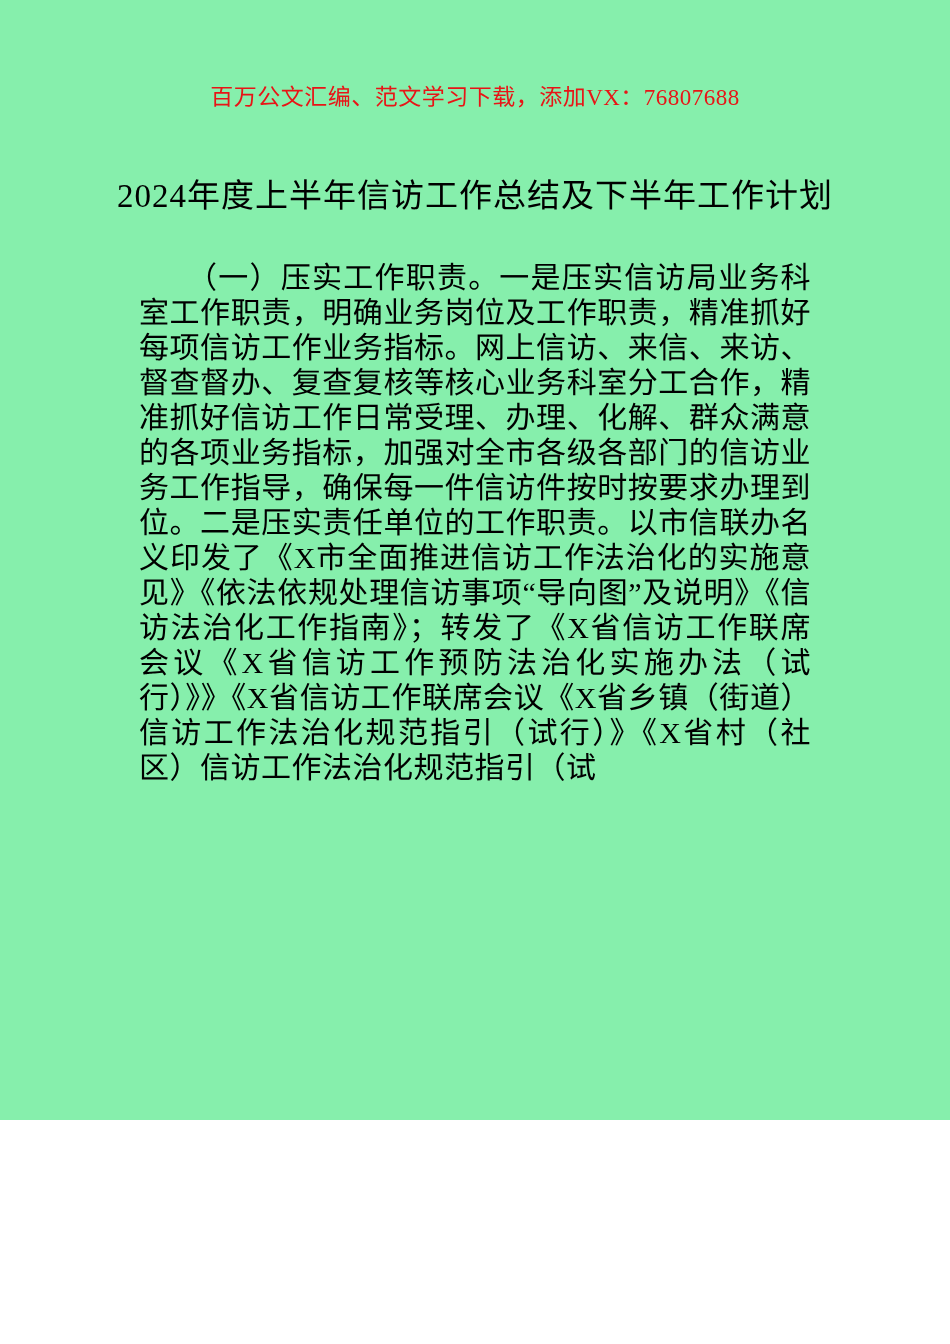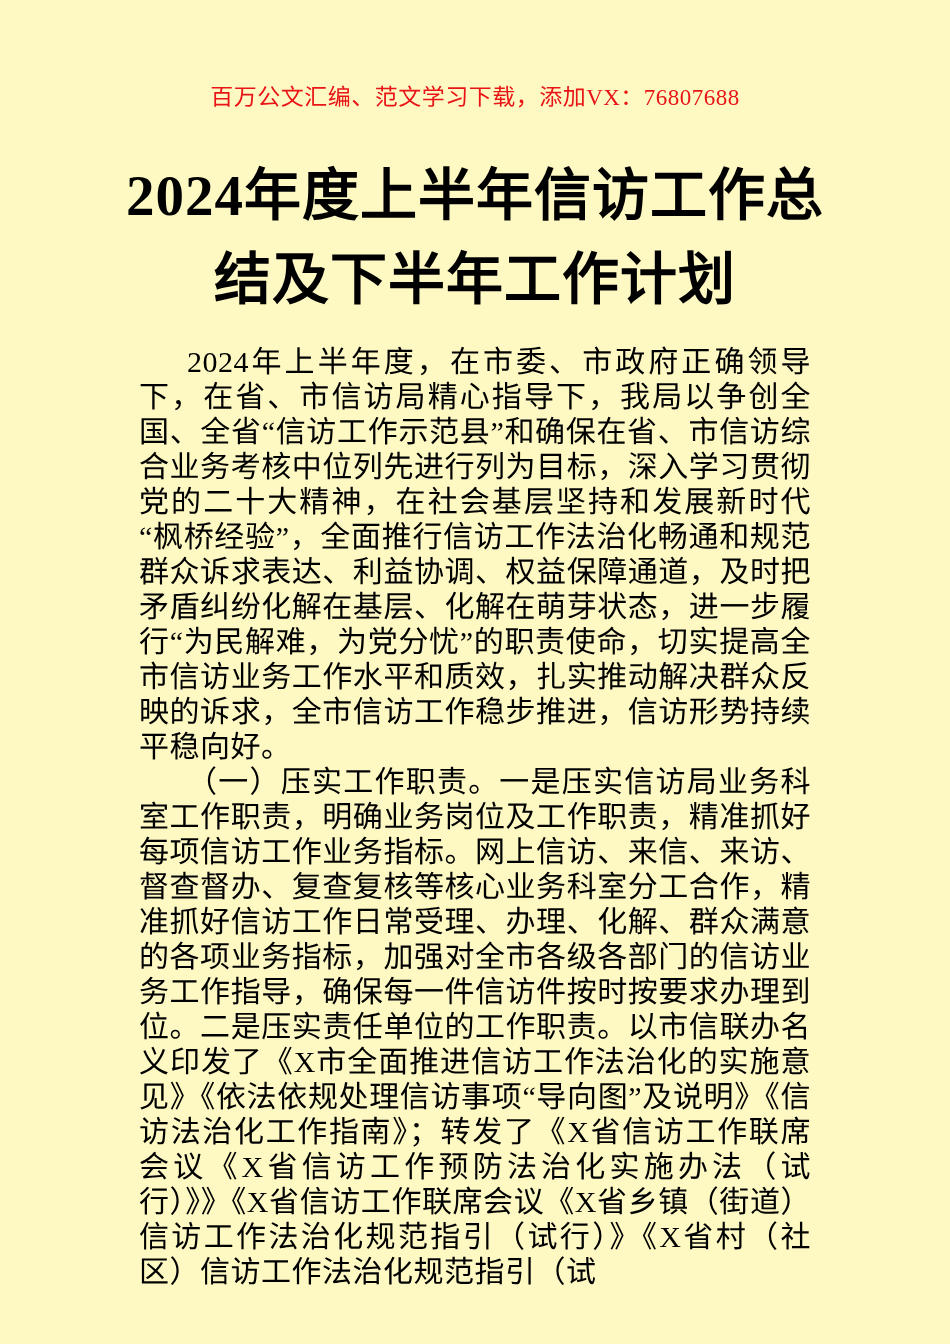--- a/index.html
+++ b/index.html
@@ -9,39 +9,39 @@
   body {
     width: 950px;
     height: 1344px;
     background: #ffffff;
     color: #000000;
     font-family: "Liberation Serif", "DejaVu Serif", serif;
     overflow: hidden;
   }
   .page {
     width: 950px;
-    height: 1344px;
-    background: #fef9c3;
+    height: 1120px;
+    background: #86efac;
     box-sizing: border-box;
   }
   .notice {
     padding-top: 86px;
     text-align: center;
     font-size: 23px;
     line-height: 1.05;
     color: var(--notice-red, #e81416);
     letter-spacing: 0.5px;
   }
   .title {
     width: 745px;
     margin: 44px auto 0 auto;
     text-align: center;
-    font-size: 57px;
+    font-size: 33px;
     line-height: 84px;
-    font-weight: 700;
+    font-weight: 400;
     letter-spacing: 1px;
   }
   .content {
     width: 672px;
     margin: 22px auto 0 auto;
     font-size: 30px;
     line-height: 35px;
     text-align: justify;
     letter-spacing: 0.5px;
   }
@@ -53,16 +53,15 @@
 </style>
 </head>
 <body style="background: rgb(255, 255, 255); color: rgb(0, 0, 0);">
 
 <div class="page">
   <div class="notice">百万公文汇编、范文学习下载，添加VX：76807688</div>
 
   <h1 class="title">2024年度上半年信访工作总结及下半年工作计划</h1>
 
   <div class="content">
-    <p class="para">2024年上半年度，在市委、市政府正确领导下，在省、市信访局精心指导下，我局以争创全国、全省“信访工作示范县”和确保在省、市信访综合业务考核中位列先进行列为目标，深入学习贯彻党的二十大精神，在社会基层坚持和发展新时代“枫桥经验”，全面推行信访工作法治化畅通和规范群众诉求表达、利益协调、权益保障通道，及时把矛盾纠纷化解在基层、化解在萌芽状态，进一步履行“为民解难，为党分忧”的职责使命，切实提高全市信访业务工作水平和质效，扎实推动解决群众反映的诉求，全市信访工作稳步推进，信访形势持续平稳向好。</p>
     <p class="para">（一）压实工作职责。一是压实信访局业务科室工作职责，明确业务岗位及工作职责，精准抓好每项信访工作业务指标。网上信访、来信、来访、督查督办、复查复核等核心业务科室分工合作，精准抓好信访工作日常受理、办理、化解、群众满意的各项业务指标，加强对全市各级各部门的信访业务工作指导，确保每一件信访件按时按要求办理到位。二是压实责任单位的工作职责。以市信联办名义印发了《X市全面推进信访工作法治化的实施意见》《依法依规处理信访事项“导向图”及说明》《信访法治化工作指南》；转发了《X省信访工作联席会议《X省信访工作预防法治化实施办法（试行）》》《X省信访工作联席会议《X省乡镇（街道）信访工作法治化规范指引（试行）》《X省村（社区）信访工作法治化规范指引（试</p>
   </div>
 </div>
 
 </body></html>

